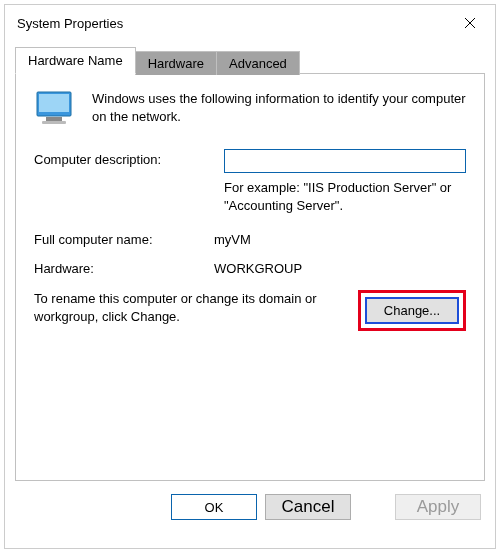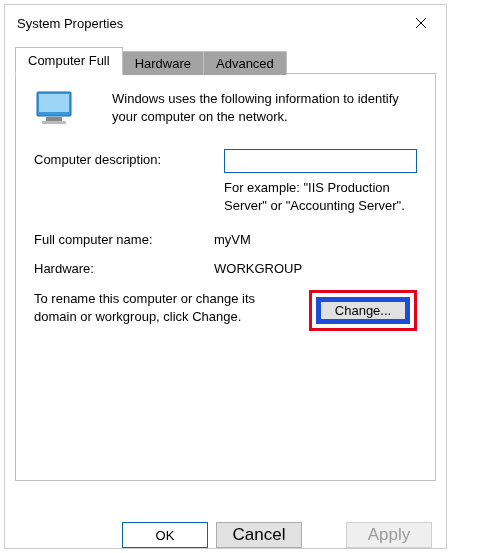--- a/index.html
+++ b/index.html
@@ -8,21 +8,21 @@
     padding: 4px;
     font-family: "Segoe UI", Tahoma, sans-serif;
     font-size: 13px;
     background: #fff;
     color: #000;
     width: 500px;
     height: 553px;
     overflow: hidden;
   }
   .window {
-    width: 443px;
+    width: 492px;
     height: 545px;
     border: 1px solid #ccc;
     background: #fff;
     position: relative;
   }
   .titlebar {
     display: flex;
     justify-content: space-between;
     align-items: center;
     height: 36px;
@@ -82,21 +82,20 @@
     display: flex;
     gap: 14px;
     margin-bottom: 16px;
   }
   .monitor-icon {
     width: 44px;
     flex: none;
   }
   .intro-text {
     line-height: 1.35;
-    margin-left: 20px;
   }
   .row {
     display: flex;
     align-items: flex-start;
     margin-bottom: 10px;
     gap: 28px;
   }
   .row .label {
     width: 162px;
     flex: none;
@@ -136,29 +135,29 @@
     flex: 1;
   }
   .change-btn-wrap {
     border: 3px solid #e4001b;
     padding: 4px;
   }
   button.std {
     min-width: 94px;
     height: 27px;
     background: #e1e1e1;
-    border: 5px solid #1d4ed8;
+    border: 2px solid #1d4ed8;
     font-family: inherit;
     font-size: 13px;
     cursor: pointer;
     padding: 0 12px;
   }
   .footer {
     position: absolute;
-    bottom: 0;
+    bottom: 28px;
     right: 14px;
     display: flex;
     gap: 8px;
   }
   button.primary {
     min-width: 86px;
     height: 26px;
     background: #fff;
     border: 1px solid #0a64ad;
     font-family: inherit;
@@ -192,21 +191,21 @@
     <div class="close-x">
       <svg width="12" height="12" viewBox="0 0 12 12">
         <line x1="1" y1="1" x2="11" y2="11" stroke="#000" stroke-width="1"></line>
         <line x1="11" y1="1" x2="1" y2="11" stroke="#000" stroke-width="1"></line>
       </svg>
     </div>
   </div>
 
   <div class="tabs-wrap">
     <div class="tabstrip">
-      <div class="tab active">Computer Full</div>
+      <div class="tab active">Hardware Name</div>
       <div class="tab">Hardware</div>
       <div class="tab">Advanced</div>
     </div>
 
     <div class="tabpanel">
 
       <div class="intro">
         <div class="monitor-icon">
           <svg width="44" height="40" viewBox="0 0 44 40">
             <rect x="3" y="2" width="34" height="24" rx="1" fill="#3a96dd" stroke="#1c6ea4" stroke-width="1"></rect>

